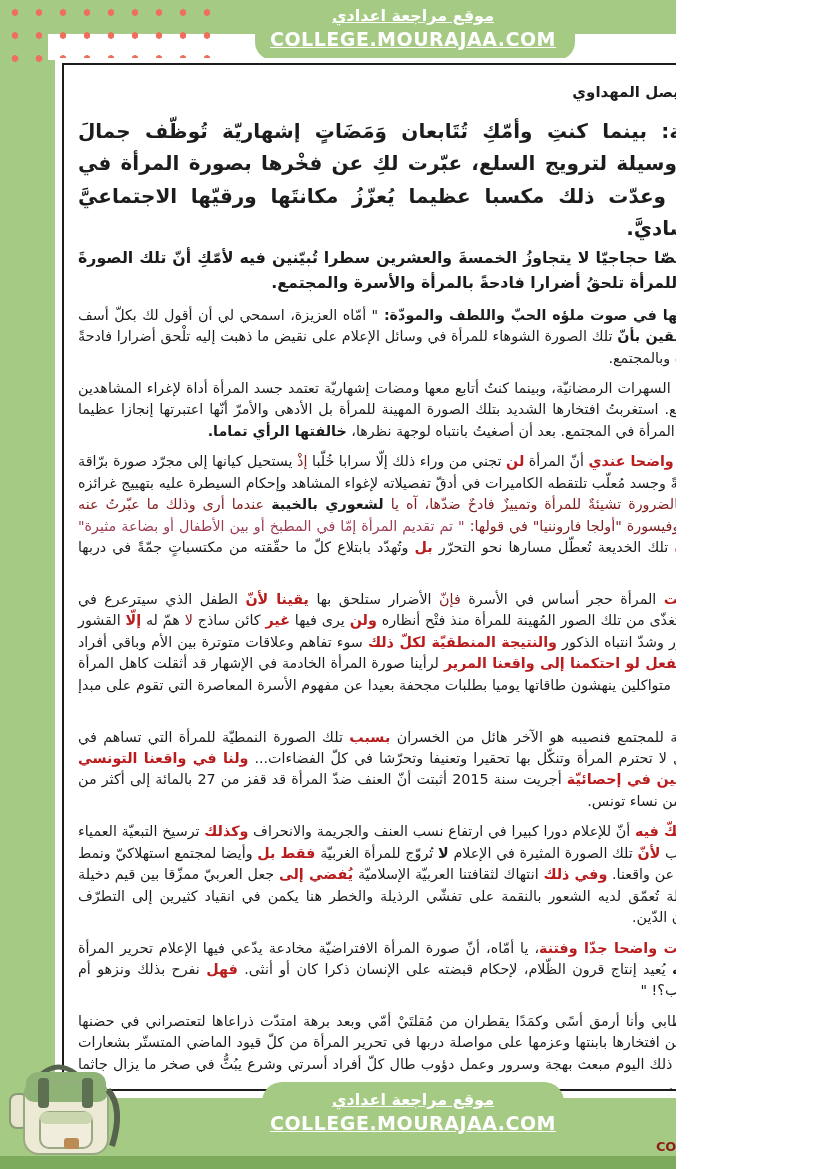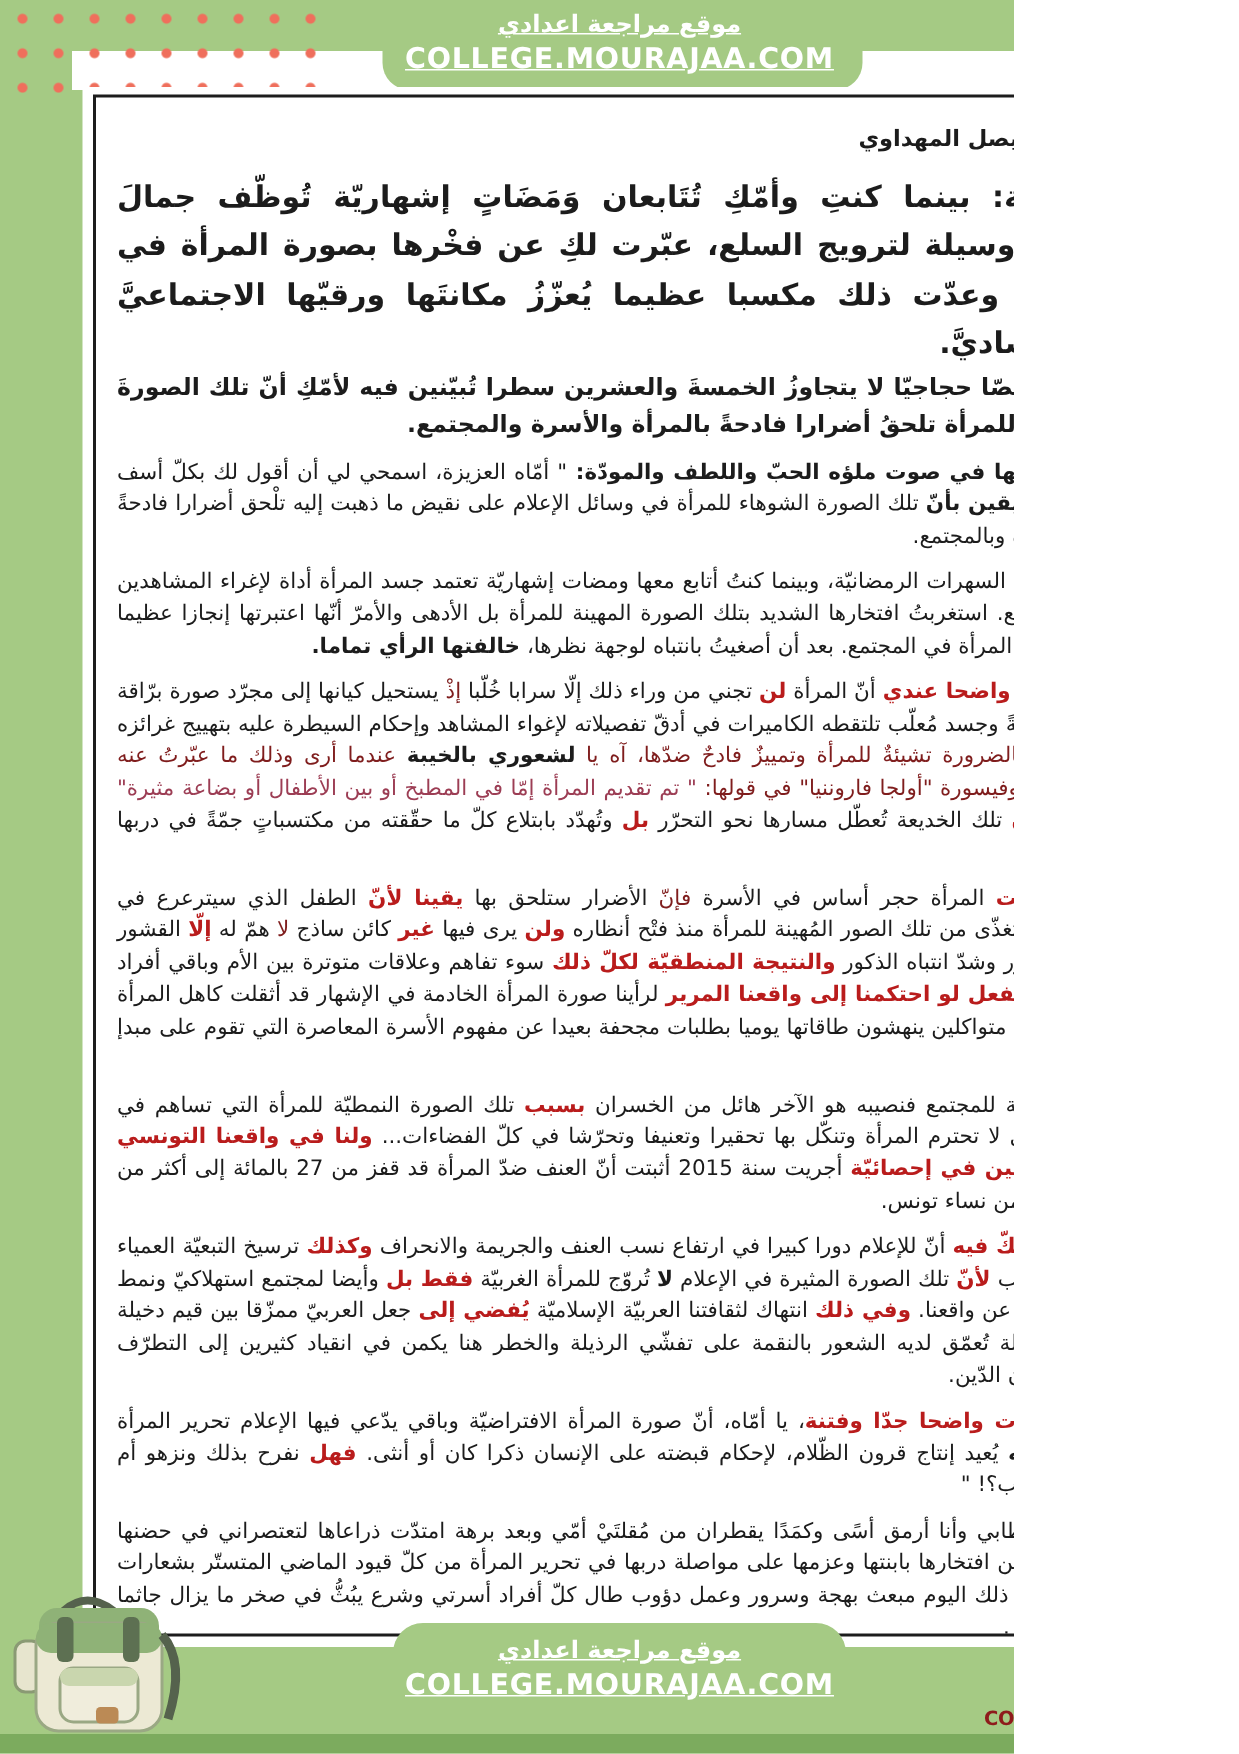--- a/index.html
+++ b/index.html
@@ -98,21 +98,21 @@
       </div>
       <div class="doc-body">
           <p class="inst"><span>التعليمة: بينما كنتِ وأمّكِ تُتَابعان وَمَضَاتٍ إشهاريّة تُوظّف جمالَ المرأة وسيلة لترويج السلع، عبّرت لكِ عن فخْرها بصورة المرأة في الإعلامِ وعدّت ذلك مكسبا عظيما يُعزّزُ مكانتَها ورقيّها الاجتماعيَّ والاقتصاديَّ.</span></p>
           <p class="inst2"><span>أكتُبي نصّا حجاجيّا لا يتجاوزُ الخمسةَ والعشرين سطرا تُبيّنين فيه لأمّكِ أنّ تلك الصورةَ الشوهاء للمرأة تلحقُ أضرارا فادحةً بالمرأة والأسرة والمجتمع.</span></p>
           <p class="bp ind"><span class="s-b">قلتُ لها في صوت ملؤه الحبّ واللطف والمودّة: </span><span>" أمّاه العزيزة، اسمحي لي أن أقول لك بكلّ أسف </span><span class="s-b">أنّي على يقين بأنّ</span><span> تلك الصورة الشوهاء للمرأة في وسائل الإعلام على نقيض ما ذهبت إليه تلْحق أضرارا فادحةً بها وبالأسرة وبالمجتمع.</span></p>
           <p class="bp ind-sm"><span>في إحدى السهرات الرمضانيّة، وبينما كنتُ أتابع معها ومضات إشهاريّة تعتمد جسد المرأة أداة لإغراء المشاهدين باقتناع السلع. استغربتُ افتخارها الشديد بتلك الصورة المهينة للمرأة بل الأدهى والأمرّ أنّها اعتبرتها إنجازا عظيما يدعّم مكانة المرأة في المجتمع. بعد أن أصغيتُ بانتباه لوجهة نظرها، </span><span class="s-b">خالفتها الرأي تماما.</span></p>
           <p class="bp"><span class="s-rb">فلقد صار واضحا عندي</span><span> أنّ المرأة </span><span class="s-rb">لن</span><span> تجني من وراء ذلك إلّا سرابا خُلّبا </span><span class="s-r">إذْ</span><span> يستحيل كيانها إلى مجرّد صورة برّاقة وفتنة صارخةً وجسد مُعلّب تلتقطه الكاميرات في أدقّ تفصيلاته لإغواء المشاهد وإحكام السيطرة عليه بتهييج غرائزه وفي ذلك </span><span class="s-r">بالضرورة تشيئةٌ للمرأة وتمييزٌ فادحٌ ضدّها، آه يا </span><span class="s-b">لشعوري بالخيبة</span><span class="s-r"> عندما أرى وذلك ما عبّرتُ عنه بوضوح البروفيسورة "أولجا فاروننيا" في قولها:</span><span class="s-m"> " تم تقديم المرأة إمّا في المطبخ أو بين الأطفال أو بضاعة مثيرة" </span><span class="s-rb">ولاشكّ أنّ</span><span> تلك الخديعة تُعطّل مسارها نحو التحرّر </span><span class="s-rb">بل</span><span> وتُهدّد بابتلاع كلّ ما حقّقته من مكتسباتٍ جمّةً في دربها الشائك.</span></p>
           <p class="bp ind-sm"><span class="s-rb">وما دامت</span><span> المرأة حجر أساس في الأسرة </span><span class="s-r">فإنّ</span><span> الأضرار ستلحق بها </span><span class="s-rb">يقينا لأنّ</span><span> الطفل الذي سيترعرع في أحضانها سيتغذّى من تلك الصور المُهينة للمرأة منذ فتْح أنظاره </span><span class="s-rb">ولن</span><span> يرى فيها </span><span class="s-rb">غير</span><span> كائن ساذج </span><span class="s-r">لا</span><span> همّ له </span><span class="s-rb">إلّا</span><span> القشور وتوافه الأمور وشدّ انتباه الذكور </span><span class="s-rb">والنتيجة المنطقيّة لكلّ ذلك</span><span> سوء تفاهم وعلاقات متوترة بين الأم وباقي أفراد أسرتها </span><span class="s-rb">وبالفعل لو احتكمنا إلى واقعنا المرير</span><span> لرأينا صورة المرأة الخادمة في الإشهار قد أثقلت كاهل المرأة بأفراد أسرة متواكلين ينهشون طاقاتها يوميا بطلبات مجحفة بعيدا عن مفهوم الأسرة المعاصرة التي تقوم على مبدإ التشارك.</span></p>
           <p class="bp ind"><span>وبالنسبة للمجتمع فنصيبه هو الآخر هائل من الخسران </span><span class="s-rb">بسبب</span><span> تلك الصورة النمطيّة للمرأة التي تساهم في تخليق أجيال لا تحترم المرأة وتنكّل بها تحقيرا وتعنيفا وتحرّشا في كلّ الفضاءات... </span><span class="s-rb">ولنا في واقعنا التونسي أدلّة وبراهين في إحصائيّة</span><span> أجريت سنة 2015 أثبتت أنّ العنف ضدّ المرأة قد قفز من 27 بالمائة إلى أكثر من 50 بالمائة من نساء تونس.</span></p>
           <p class="bp"><span class="s-rb">وممّا لا شكّ فيه</span><span> أنّ للإعلام دورا كبيرا في ارتفاع نسب العنف والجريمة والانحراف </span><span class="s-rb">وكذلك</span><span> ترسيخ التبعيّة العمياء لقشور الغرب </span><span class="s-rb">لأنّ</span><span> تلك الصورة المثيرة في الإعلام </span><span class="s-b">لا</span><span> تُروّج للمرأة الغربيّة </span><span class="s-rb">فقط بل</span><span> وأيضا لمجتمع استهلاكيّ ونمط عيش منبتّ عن واقعنا. </span><span class="s-rb">وفي ذلك</span><span> انتهاك لثقافتنا العربيّة الإسلاميّة </span><span class="s-rb">يُفضي إلى</span><span> جعل العربيّ ممزّقا بين قيم دخيلة وأخرى أصيلة تُعمّق لديه الشعور بالنقمة على تفشّي الرذيلة والخطر هنا يكمن في انقياد كثيرين إلى التطرّف بدعوى صون الدّين.</span></p>
-          <p class="bp ind"><span class="s-rb">لقد بات واضحا جدّا وفتنة</span><span>، يا أمّاه، أنّ صورة المرأة الافتراضيّة وباقي يدّعي فيها الإعلام تحرير المرأة </span><span class="s-b">والحال أنّه</span><span> يُعيد إنتاج قرون الظّلام، لإحكام قبضته على الإنسان ذكرا كان أو أنثى. </span><span class="s-rb">فهل</span><span> نفرح بذلك ونزهو أم نقاوم ونغضب؟! "</span></p>
+          <p class="bp ind"><span class="s-rb">لقد بات واضحا جدّا وفتنة</span><span>، يا أمّاه، أنّ صورة المرأة الافتراضيّة مخادعة يدّعي فيها الإعلام تحرير المرأة </span><span class="s-b">والحال أنّه</span><span> يُعيد إنتاج قرون الظّلام، لإحكام قبضته على الإنسان ذكرا كان أو أنثى. </span><span class="s-rb">فهل</span><span> نفرح بذلك ونزهو أم نقاوم ونغضب؟! "</span></p>
           <p class="bp ind-sm"><span>أنهيتُ خطابي وأنا أرمق أسًى وكمَدًا يقطران من مُقلتَيْ أمّي وبعد برهة امتدّت ذراعاها لتعتصراني في حضنها معبّرة لي عن افتخارها بابنتها وعزمها على مواصلة دربها في تحرير المرأة من كلّ قيود الماضي المتستّر بشعارات الحداثة كان ذلك اليوم مبعث بهجة وسرور وعمل دؤوب طال كلّ أفراد أسرتي وشرع يبُثُّ في صخر ما يزال جاثما على الصدور.</span></p>
         </div>
     </div>
   </div>
 
   <svg class="chevrons" width="93" height="268" viewBox="0 0 93 268">
     <g fill="none" stroke="#ef6f5c" stroke-width="5">
       <g>
         <path d="M -6 60 L 46 10 L 104 70"></path>
         <path d="M -8 86 L 46 34 L 104 94"></path>

